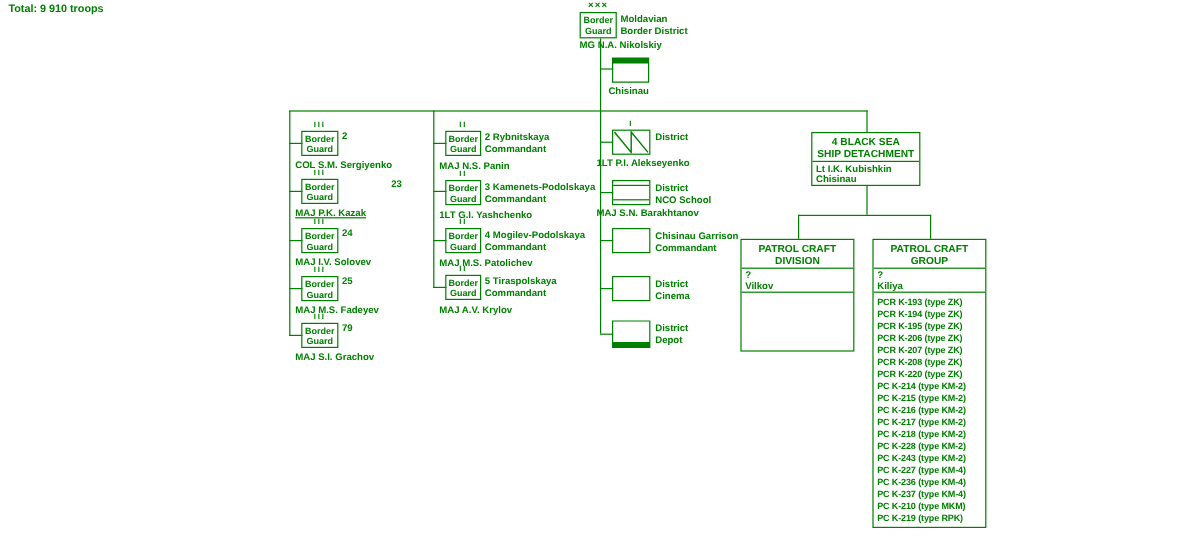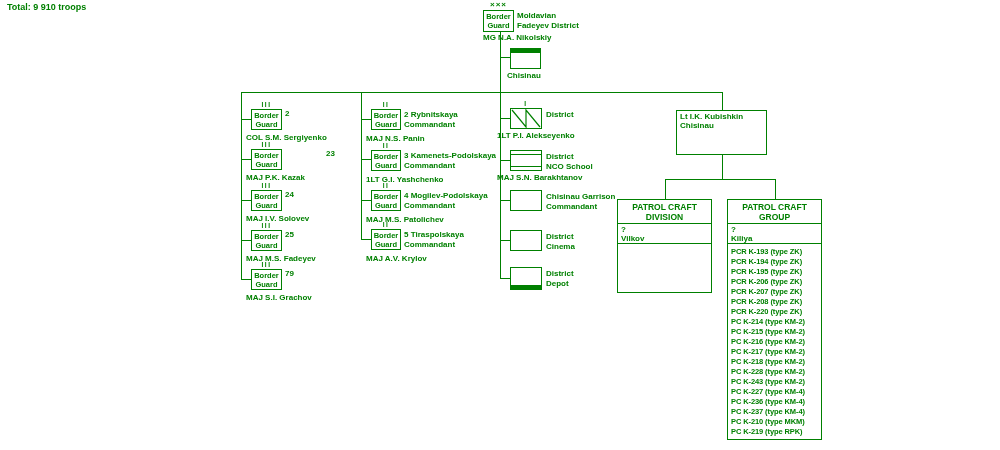--- a/index.html
+++ b/index.html
@@ -52,35 +52,35 @@
   <div class="hl" style="left:500px;top:278px;width:11px;"></div>
   <div class="vl" style="left:722px;top:92px;height:18px;"></div>
   <div class="vl" style="left:722px;top:155px;height:24px;"></div>
   <div class="hl" style="left:665px;top:179px;width:111px;"></div>
   <div class="vl" style="left:665px;top:179px;height:20px;"></div>
   <div class="vl" style="left:775px;top:179px;height:20px;"></div>
 
   <div class="echelon rootech t" style="left:483px;top:1px;width:31px;">×××</div>
   <div class="ubox" style="left:483px;top:10px;width:31px;height:22px;"><span>Border Guard</span></div>
   <div class="t" style="left:517px;top:11px;">Moldavian</div>
-  <div class="t" style="left:517px;top:21px;">Fadeyev District</div>
+  <div class="t" style="left:517px;top:21px;">Border District</div>
   <div class="t" style="left:483px;top:33px;">MG N.A. Nikolskiy</div>
 
   <div class="ubox hqtop" style="left:510px;top:48px;width:31px;height:21px;"></div>
   <div class="t" style="left:507px;top:71px;">Chisinau</div>
 
   <div class="echelon t" style="left:251px;top:101px;width:31px;">III</div>
   <div class="ubox" style="left:251px;top:109px;width:31px;height:21px;"><span>Border Guard</span></div>
   <div class="t" style="left:285px;top:109px;">2</div>
   <div class="t" style="left:246px;top:133px;">COL S.M. Sergiyenko</div>
 
   <div class="echelon t" style="left:251px;top:141px;width:31px;">III</div>
   <div class="ubox" style="left:251px;top:149px;width:31px;height:21px;"><span>Border Guard</span></div>
   <div class="t" style="left:285px;top:149px;padding-left:41px;">23</div>
-  <div class="t" style="left:246px;top:173px;">MAJ P.K. Kazak</div>
+  <div class="t" style="left:246px;top:173px;text-decoration:underline;">MAJ P.K. Kazak</div>
 
   <div class="echelon t" style="left:251px;top:182px;width:31px;">III</div>
   <div class="ubox" style="left:251px;top:190px;width:31px;height:21px;"><span>Border Guard</span></div>
   <div class="t" style="left:285px;top:190px;">24</div>
   <div class="t" style="left:246px;top:214px;">MAJ I.V. Solovev</div>
 
   <div class="echelon t" style="left:251px;top:222px;width:31px;">III</div>
   <div class="ubox" style="left:251px;top:230px;width:31px;height:21px;"><span>Border Guard</span></div>
   <div class="t" style="left:285px;top:230px;">25</div>
   <div class="t" style="left:246px;top:254px;">MAJ M.S. Fadeyev</div>
@@ -136,20 +136,24 @@
 
   <div class="ubox" style="left:510px;top:230px;width:32px;height:21px;"></div>
   <div class="t" style="left:546px;top:232px;">District</div>
   <div class="t" style="left:546px;top:242px;">Cinema</div>
 
   <div class="ubox depotbox" style="left:510px;top:267px;width:32px;height:23px;"></div>
   <div class="t" style="left:546px;top:269px;">District</div>
   <div class="t" style="left:546px;top:279px;">Depot</div>
 
   <div class="bigbox" style="left:676px;top:110px;width:91px;height:45px;">
+    <div class="hdr" style="height:24px;">
+      <div>4 BLACK SEA</div>
+      <div>SHIP DETACHMENT</div>
+    </div>
     <div class="info noline">
       <div>Lt I.K. Kubishkin</div>
       <div>Chisinau</div>
     </div>
   </div>
 
   <div class="bigbox" style="left:617px;top:199px;width:95px;height:94px;">
     <div class="hdr" style="height:24px;">
       <div>PATROL CRAFT</div>
       <div>DIVISION</div>

